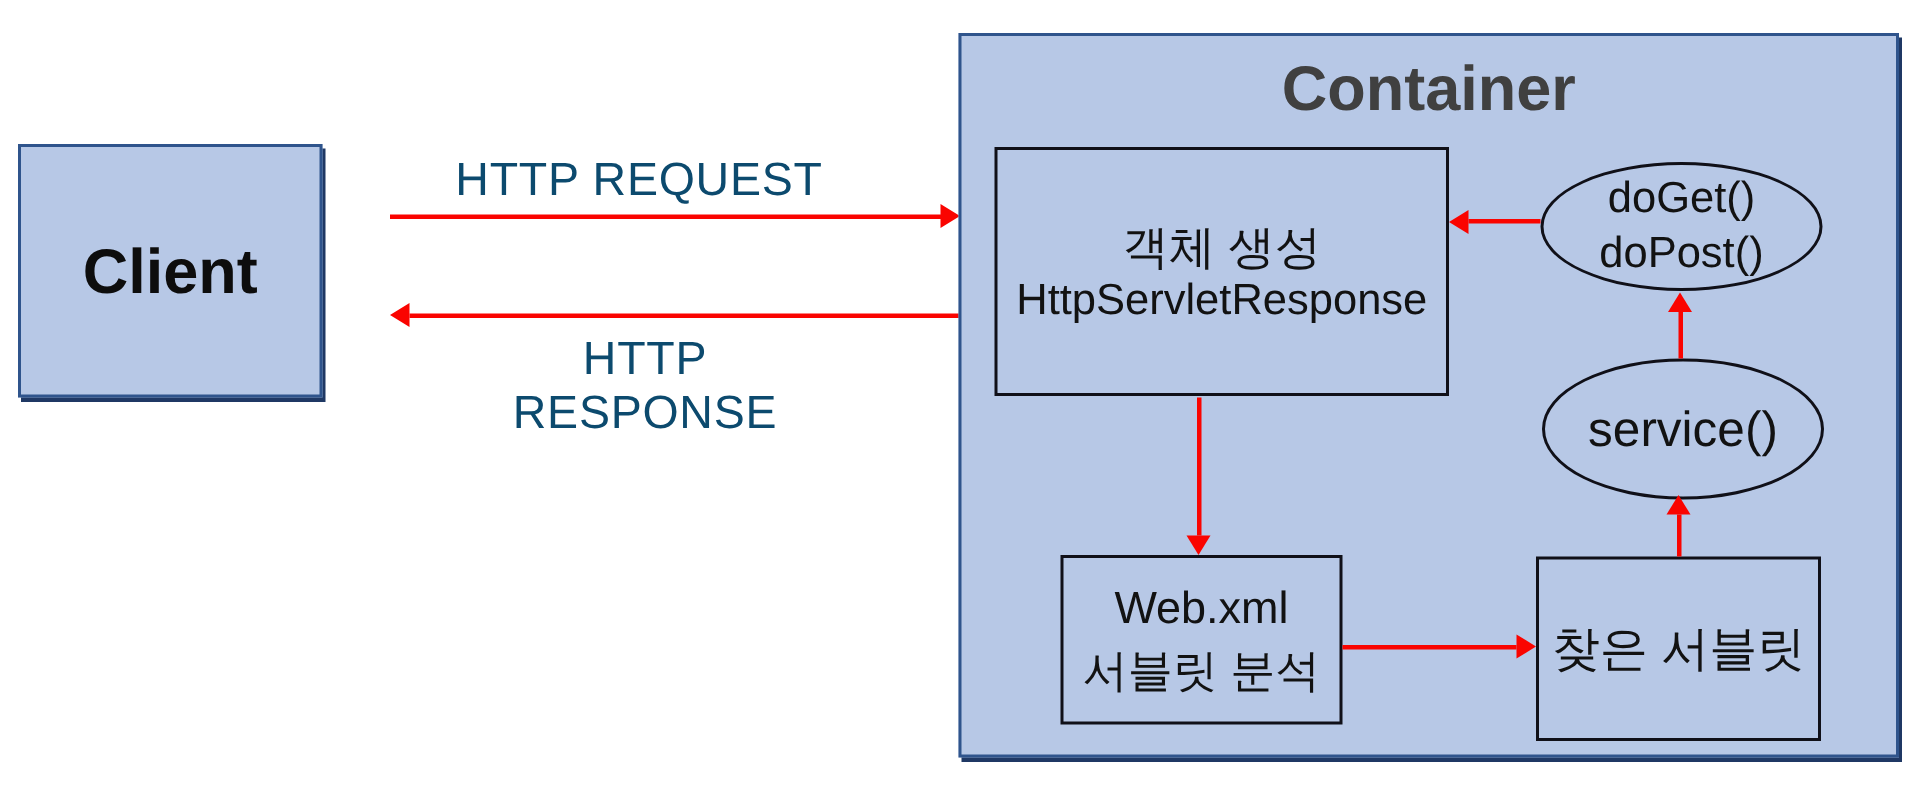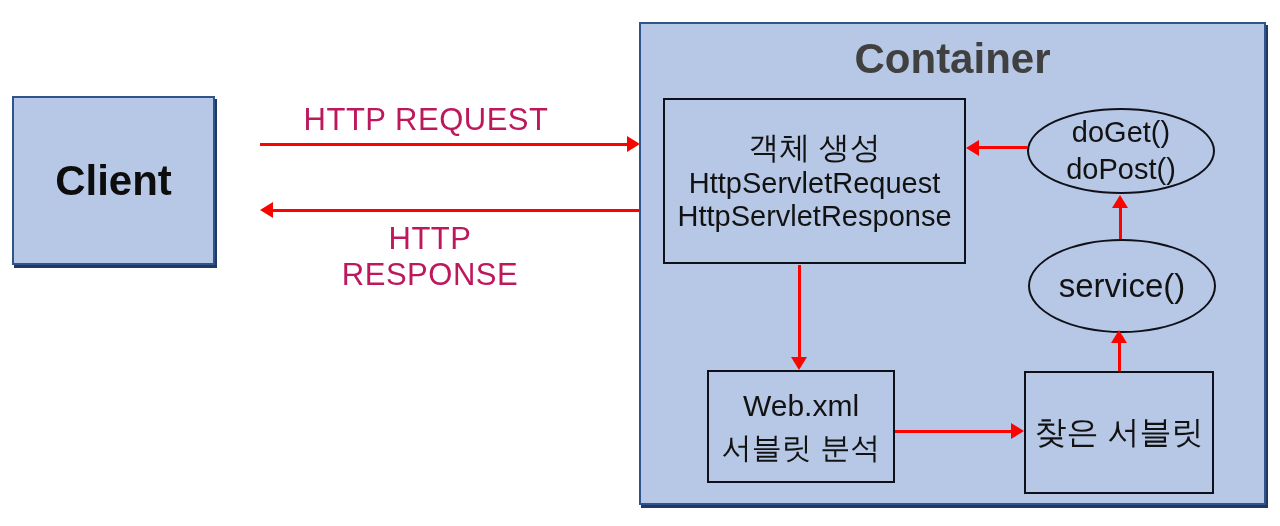--- a/index.html
+++ b/index.html
@@ -38,21 +38,21 @@
   .doget-ellipse .l1{font-size:29px;line-height:37px;}
   .service-ellipse{left:1028px;top:239px;width:188px;height:94px;font-size:33px;}
   
   .aline{position:absolute;background:var(--arrow,#fa0400);}
   .ahead{position:absolute;width:0;height:0;}
   .ahead.right{border-top:8px solid transparent;border-bottom:8px solid transparent;border-left:13px solid var(--arrow,#fa0400);}
   .ahead.left{border-top:8px solid transparent;border-bottom:8px solid transparent;border-right:13px solid var(--arrow,#fa0400);}
   .ahead.up{border-left:8px solid transparent;border-right:8px solid transparent;border-bottom:13px solid var(--arrow,#fa0400);}
   .ahead.down{border-left:8px solid transparent;border-right:8px solid transparent;border-top:13px solid var(--arrow,#fa0400);}
   
-  .flow-label{position:absolute;width:260px;text-align:center;font-size:31px;letter-spacing:0.5px;color:#be185d;}
+  .flow-label{position:absolute;width:260px;text-align:center;font-size:31px;letter-spacing:0.5px;color:#0c4a6e;}
   .req-label{left:296px;top:102px;}
   .resp-label{left:300px;top:221px;}
 </style>
 </head>
 <body>
 
 <div class="canvas">
 
   <div class="blue-panel client-box">
     <span class="big-label">Client</span>
@@ -69,21 +69,20 @@
     <div class="ahead left" style="left:260px;top:202px;"></div>
     <div class="aline" style="left:273px;top:209px;width:390px;height:3px;"></div>
   </div>
 
   <div class="blue-panel container-box">
     <div class="container-title">Container</div>
   </div>
 
   <div class="node obj-box">
     <span class="l1">객체 생성</span>
-    <span class="l2">HttpServletRequest</span>
     <span class="l2">HttpServletResponse</span>
   </div>
 
   <div class="ellipse doget-ellipse">
     <span class="l1">doGet()</span>
     <span class="l1">doPost()</span>
   </div>
 
   <div class="ellipse service-ellipse">
     <span>service()</span>

